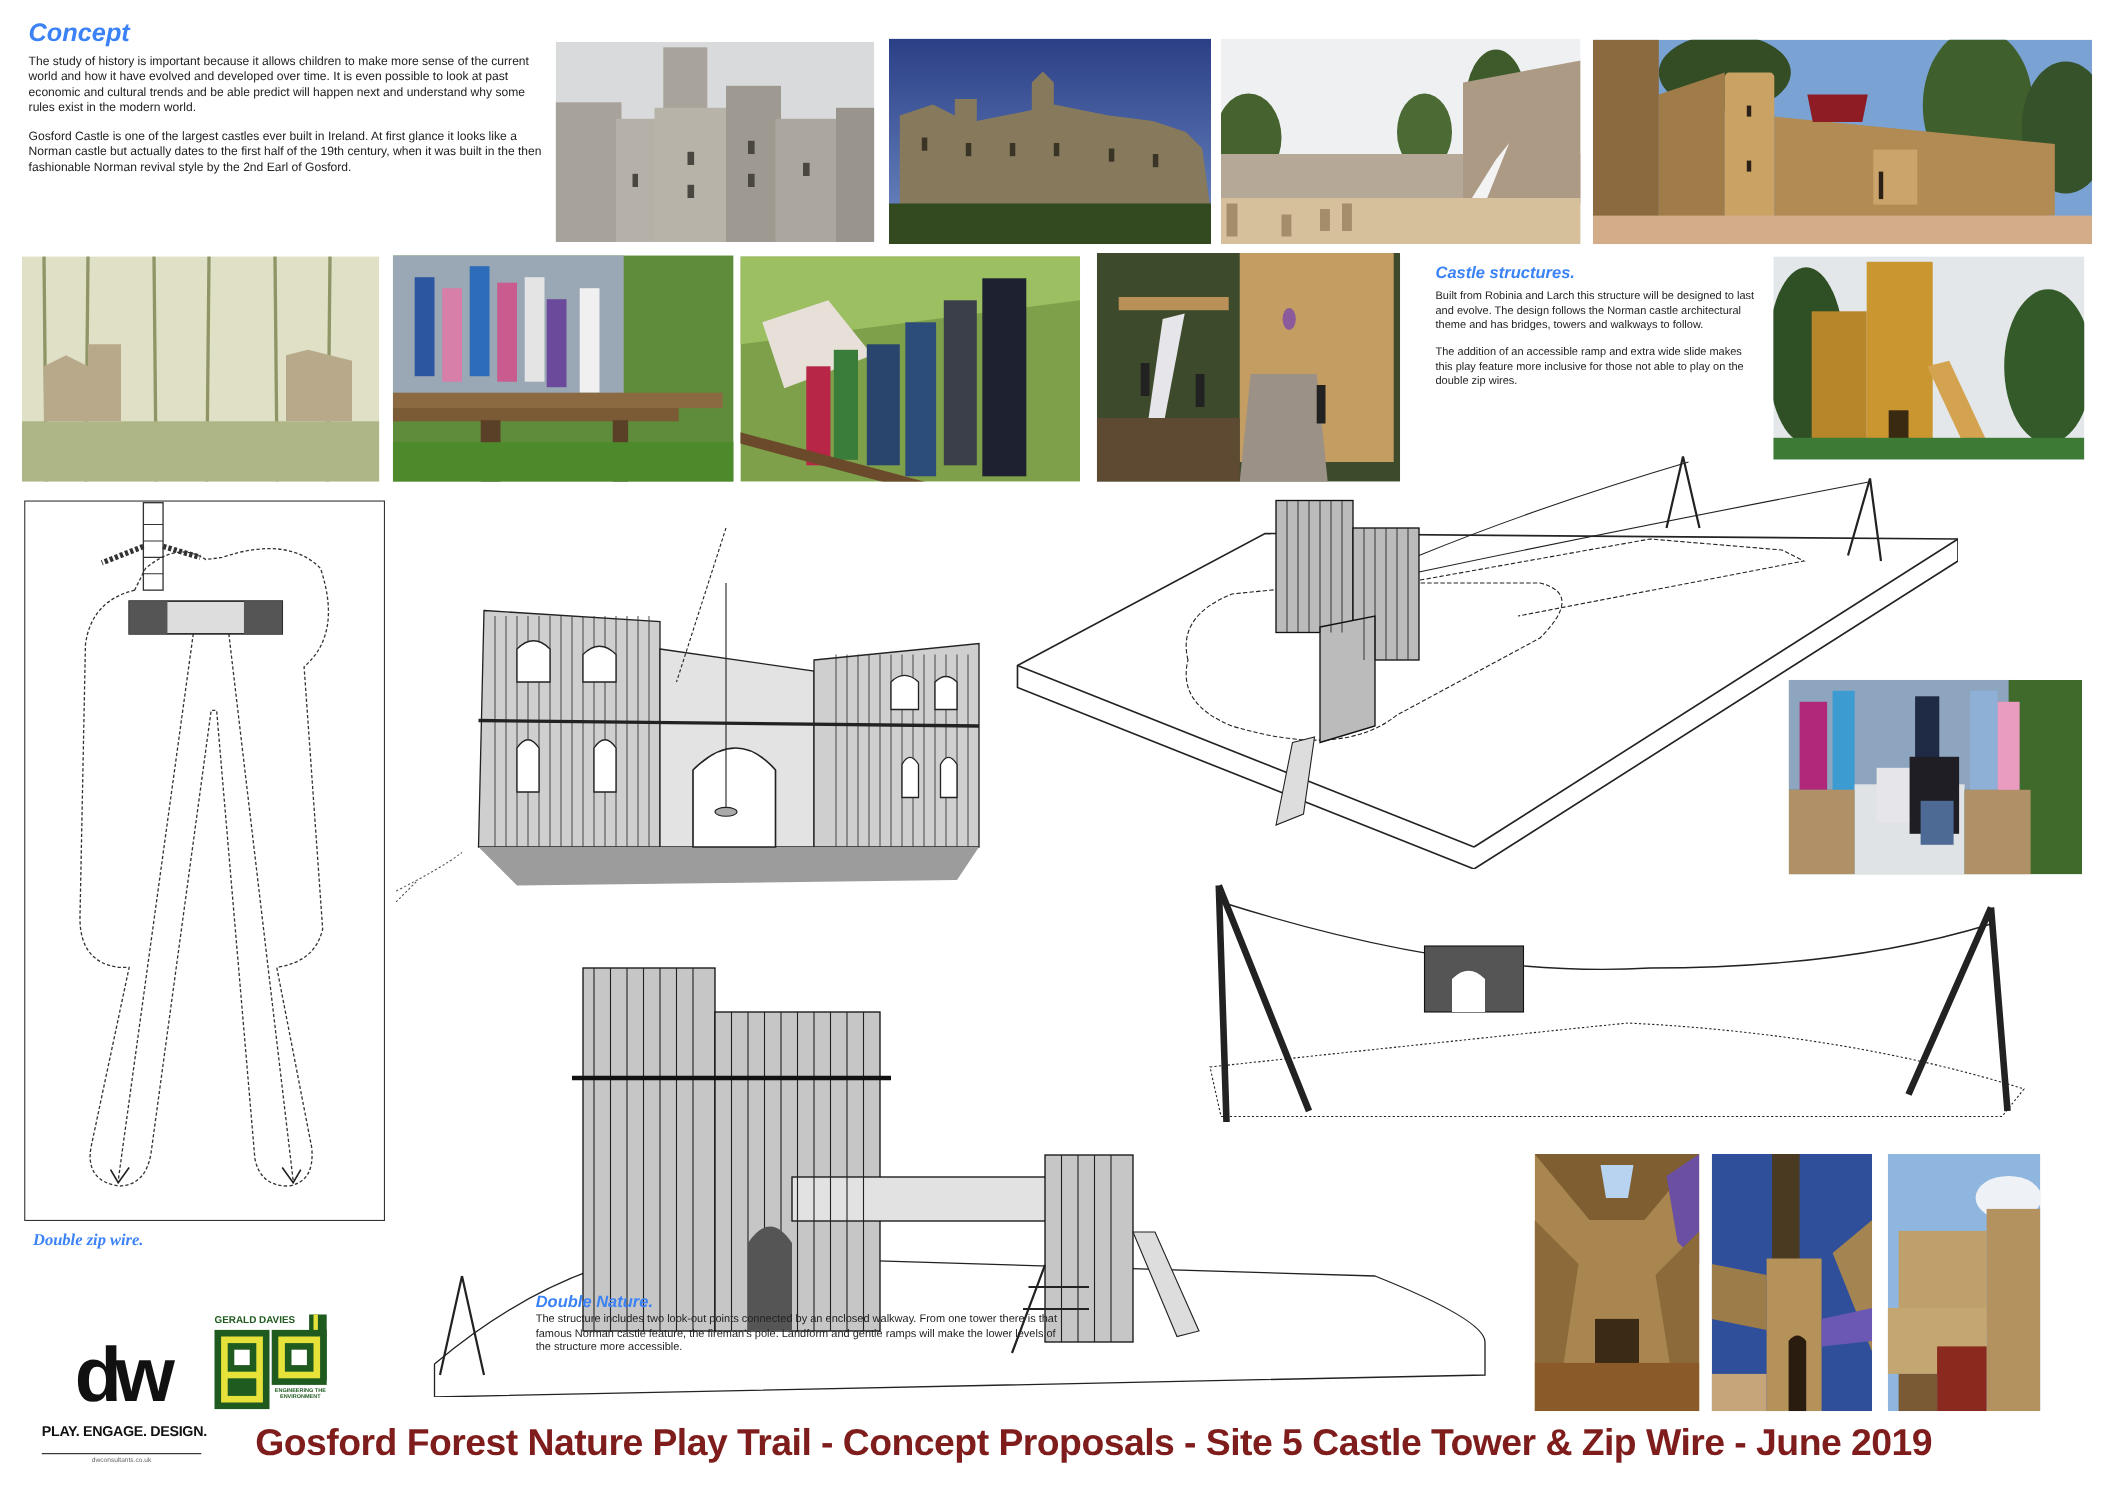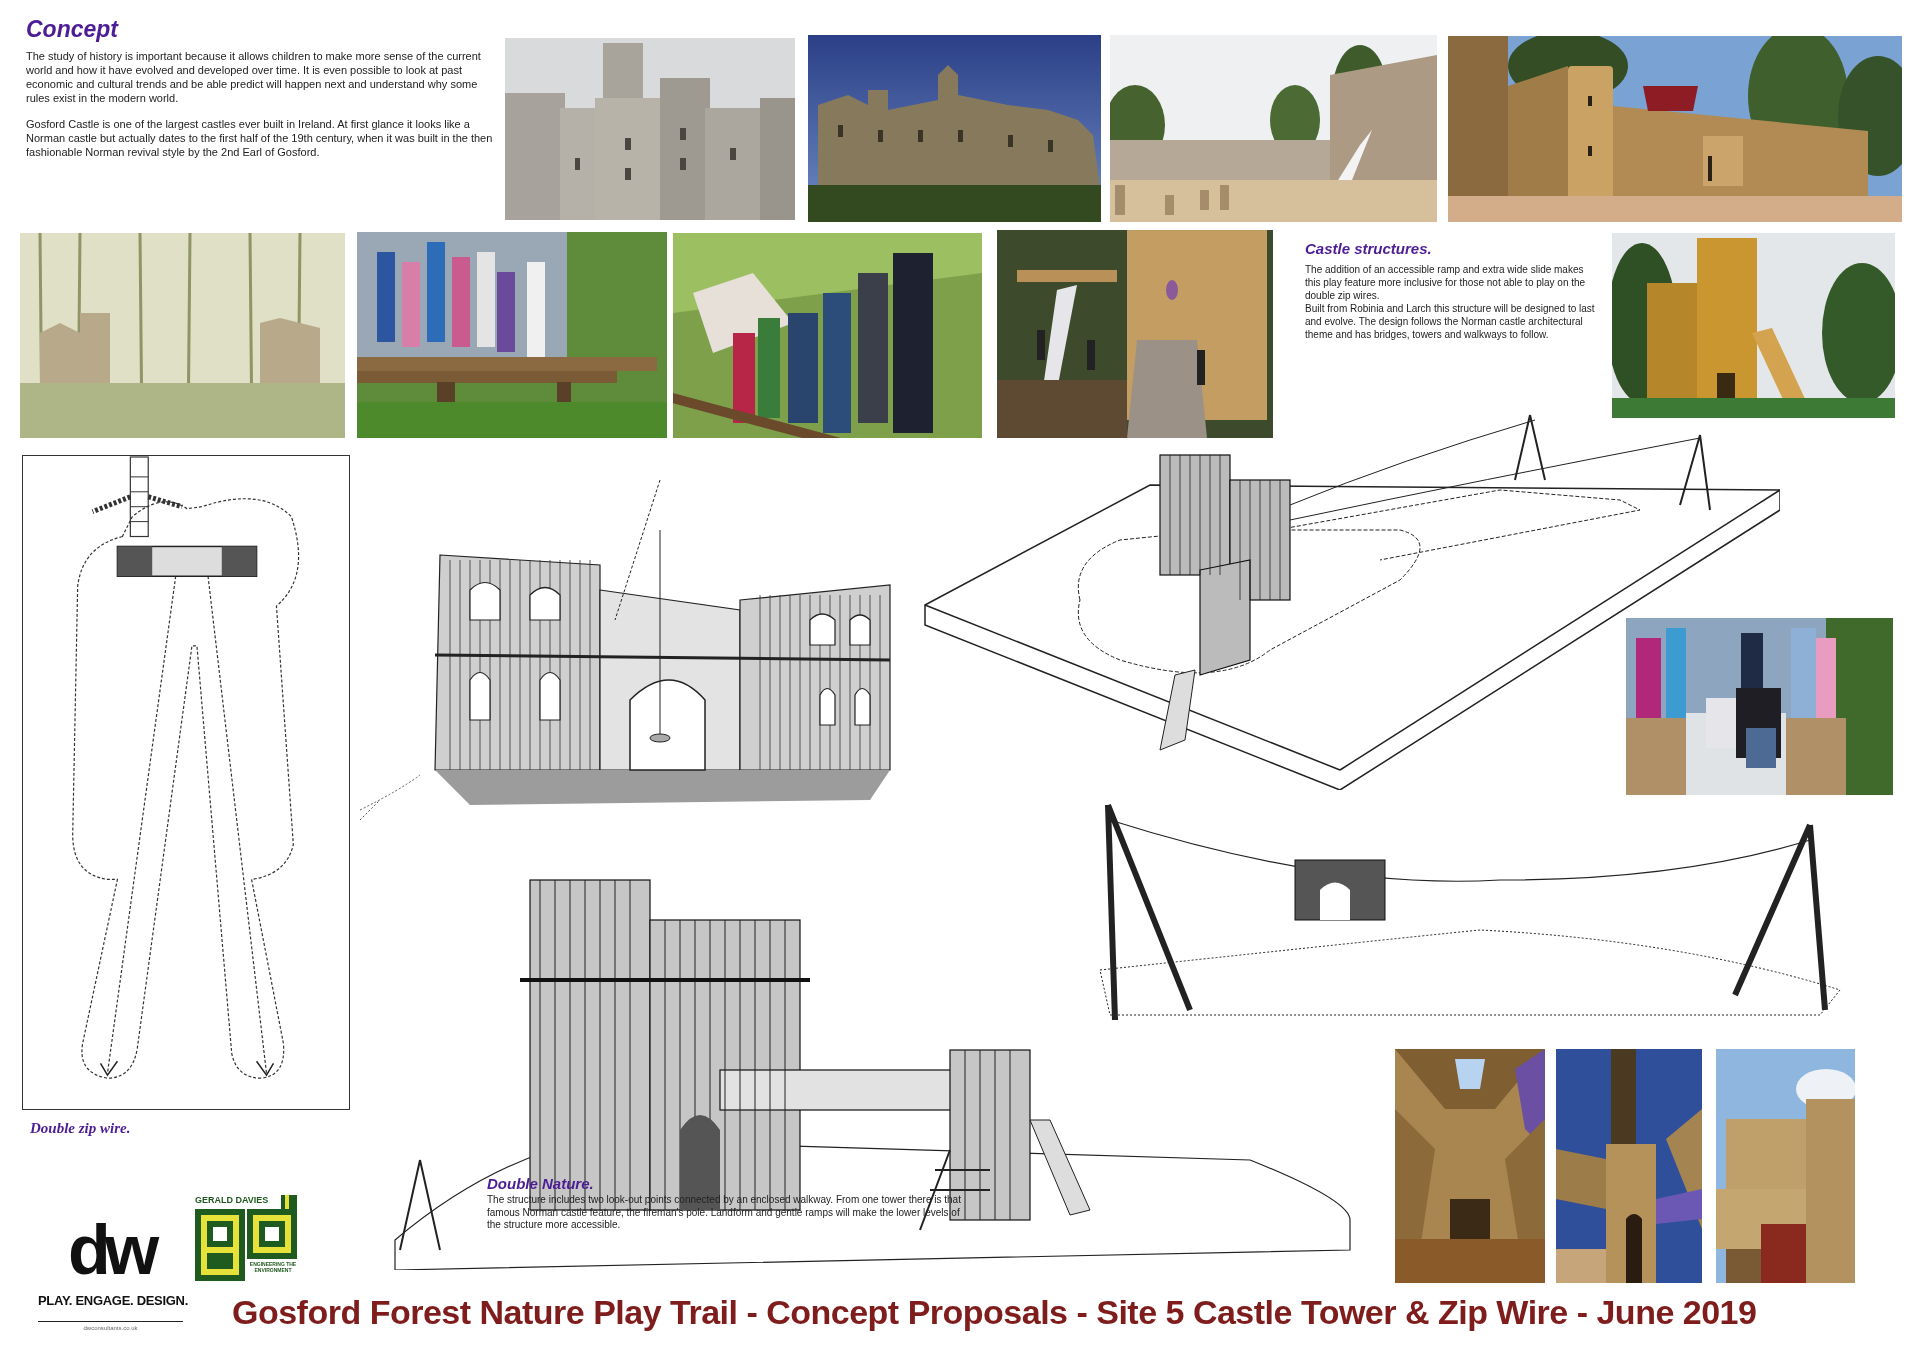--- a/index.html
+++ b/index.html
@@ -1,19 +1,19 @@
 <!DOCTYPE html>
 <html><head>
 <meta charset="utf-8">
 <style>
   * { box-sizing: border-box; margin: 0; padding: 0; }
   html, body { width: 1920px; height: 1356px; background: #ffffff; overflow: hidden; }
   body { position: relative; font-family: "Liberation Sans", "DejaVu Sans", sans-serif; color: #111; }
   .abs { position: absolute; }
-  .h-ital { font-weight: bold; font-style: italic; color: #4c1d95; }
+  .h-ital { font-weight: bold; font-style: italic; color: #3b82f6; }
   .body-txt { font-size: 11px; line-height: 14px; color: #222; }
   .photo { position: absolute; overflow: hidden; }
   .photo svg { width: 100%; height: 100%; display: block; }
   .drawing svg { width: 100%; height: 100%; display: block; }
   .footer-title { font-family: "Liberation Sans", sans-serif; font-weight: bold; font-size: 34px; letter-spacing: -0.5px; color: #7f1d1d; white-space: nowrap; }
 </style>
 </head>
 <body>
 
 <div class="abs" style="left:26px; top:16px; width:470px;">
@@ -165,22 +165,22 @@
     <g fill="#222">
         <rect x="40" y="100" width="8" height="30"></rect>
         <rect x="90" y="110" width="8" height="30"></rect>
         <rect x="200" y="120" width="8" height="35"></rect>
       </g>
   </svg>
 </div>
 
 <div class="abs" style="left:1305px; top:240px; width:290px;">
   <div class="h-ital" style="font-size:15px; margin-bottom:6px;">Castle structures.</div>
+  <p class="body-txt" style="font-size:10px; line-height:13px; margin-bottom:12px;">Built from Robinia and Larch this structure will be designed to last and evolve. The design follows the Norman castle architectural theme and has bridges, towers and walkways to follow.</p>
   <p class="body-txt" style="font-size:10px; line-height:13px;">The addition of an accessible ramp and extra wide slide makes this play feature more inclusive for those not able to play on the double zip wires.</p>
-  <p class="body-txt" style="font-size:10px; line-height:13px; margin-bottom:12px;">Built from Robinia and Larch this structure will be designed to last and evolve. The design follows the Norman castle architectural theme and has bridges, towers and walkways to follow.</p>
 </div>
 
 <div class="photo" style="left:1612px; top:233px; width:283px; height:185px;">
   <svg viewBox="0 0 283 185" preserveAspectRatio="none">
     <rect width="283" height="185" fill="#e4e7ea"></rect>
     <ellipse cx="30" cy="90" rx="35" ry="80" fill="#2f4f25"></ellipse>
     <ellipse cx="250" cy="100" rx="40" ry="70" fill="#345a2a"></ellipse>
     <rect x="85" y="5" width="60" height="170" fill="#c9962f"></rect>
     <rect x="35" y="50" width="50" height="125" fill="#b5862a"></rect>
     <rect x="105" y="140" width="18" height="35" fill="#3a2a12"></rect>

